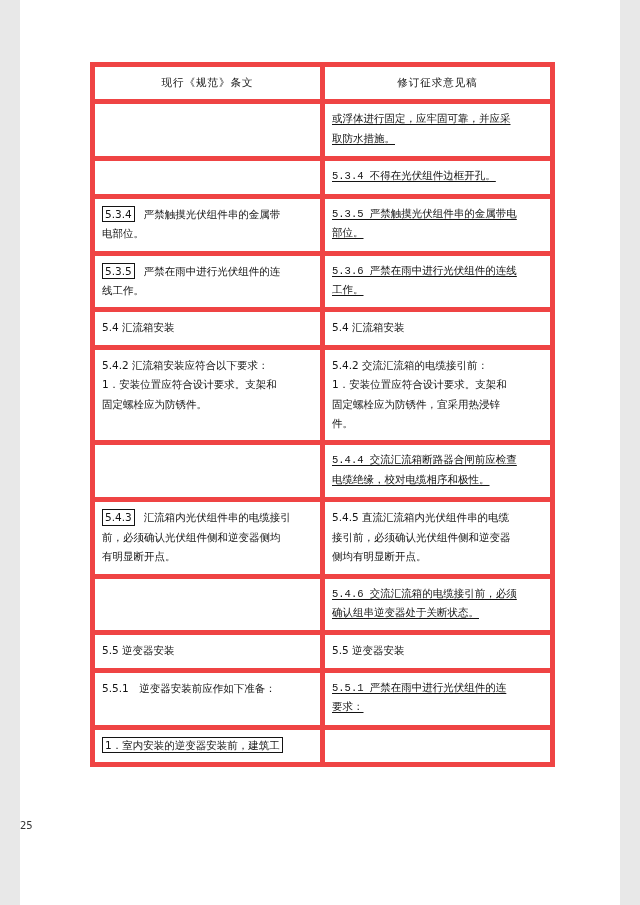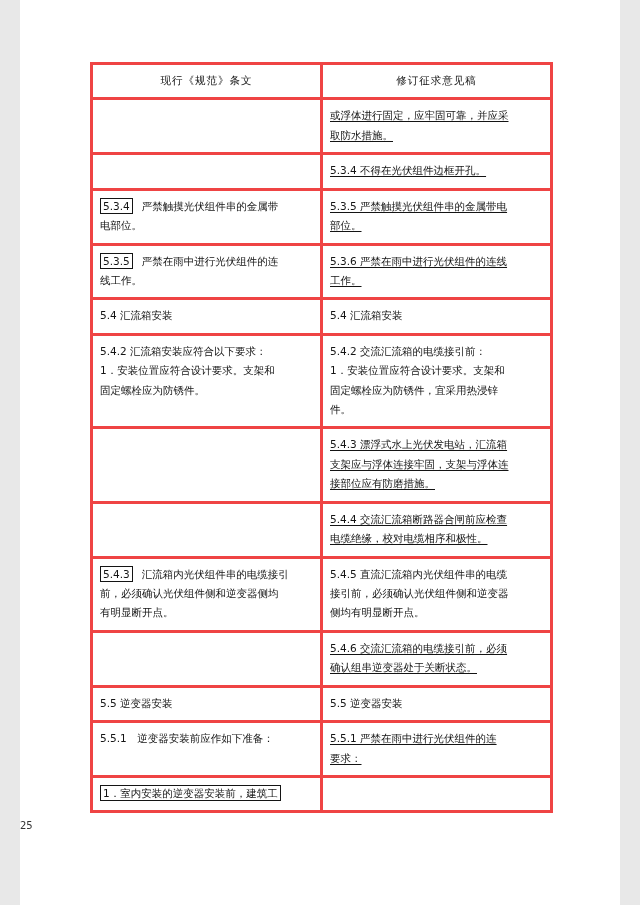--- a/index.html
+++ b/index.html
@@ -16,37 +16,37 @@
   }
   .sheet{
     position:absolute;left:70px;top:62px;width:460px;
   }
   table.doc{
     border-collapse:collapse;
     width:460px;
     table-layout:fixed;
   }
   table.doc td{
-    border:3px solid #ef4444;
+    border:5px solid #ef4444;
     vertical-align:top;
     padding:6px 7px 7px 7px;
     font-family:"DejaVu Sans", sans-serif;
     font-size:10.5px;
     line-height:1.85;
     color:#141414;
   }
   col.c1{width:230px;}
   col.c2{width:230px;}
   .hdr td{
     text-align:center;
     font-size:12.5px;
     padding:12px 6px 12px 6px;
     letter-spacing:1px;
   }
-  .u{ text-decoration:underline; text-underline-offset:2px; }
+  .u{ text-decoration:underline; text-underline-offset:2px;font-family:Liberation Mono, monospace; }
   .boxnum{
     display:inline-block;
     border:1px solid #141414;
     padding:0 2px;
     margin-right:9px;
     line-height:1.35;
   }
   .bold{font-weight:normal;}
   .pno{
     position:absolute;
@@ -129,28 +129,20 @@
             <p>固定螺栓应为防锈件。</p>
           </td>
           <td>
             <p>5.4.2 交流汇流箱的电缆接引前：</p>
             <p>1．安装位置应符合设计要求。支架和</p>
             <p><span>固定螺栓应为防锈件，宜采用热浸锌</span></p>
             <p><span>件。</span></p>
           </td>
         </tr>
 
-        <tr>
-          <td><span class="lead"></span></td>
-          <td>
-            <p class="u">5.4.3 漂浮式水上光伏发电站，汇流箱</p>
-            <p class="u">支架应与浮体连接牢固，支架与浮体连</p>
-            <p class="u">接部位应有防磨措施。</p>
-          </td>
-        </tr>
 
         <tr>
           <td><span class="lead"></span></td>
           <td>
             <p class="u">5.4.4 交流汇流箱断路器合闸前应检查</p>
             <p class="u">电缆绝缘，校对电缆相序和极性。</p>
           </td>
         </tr>
 
         <tr>

